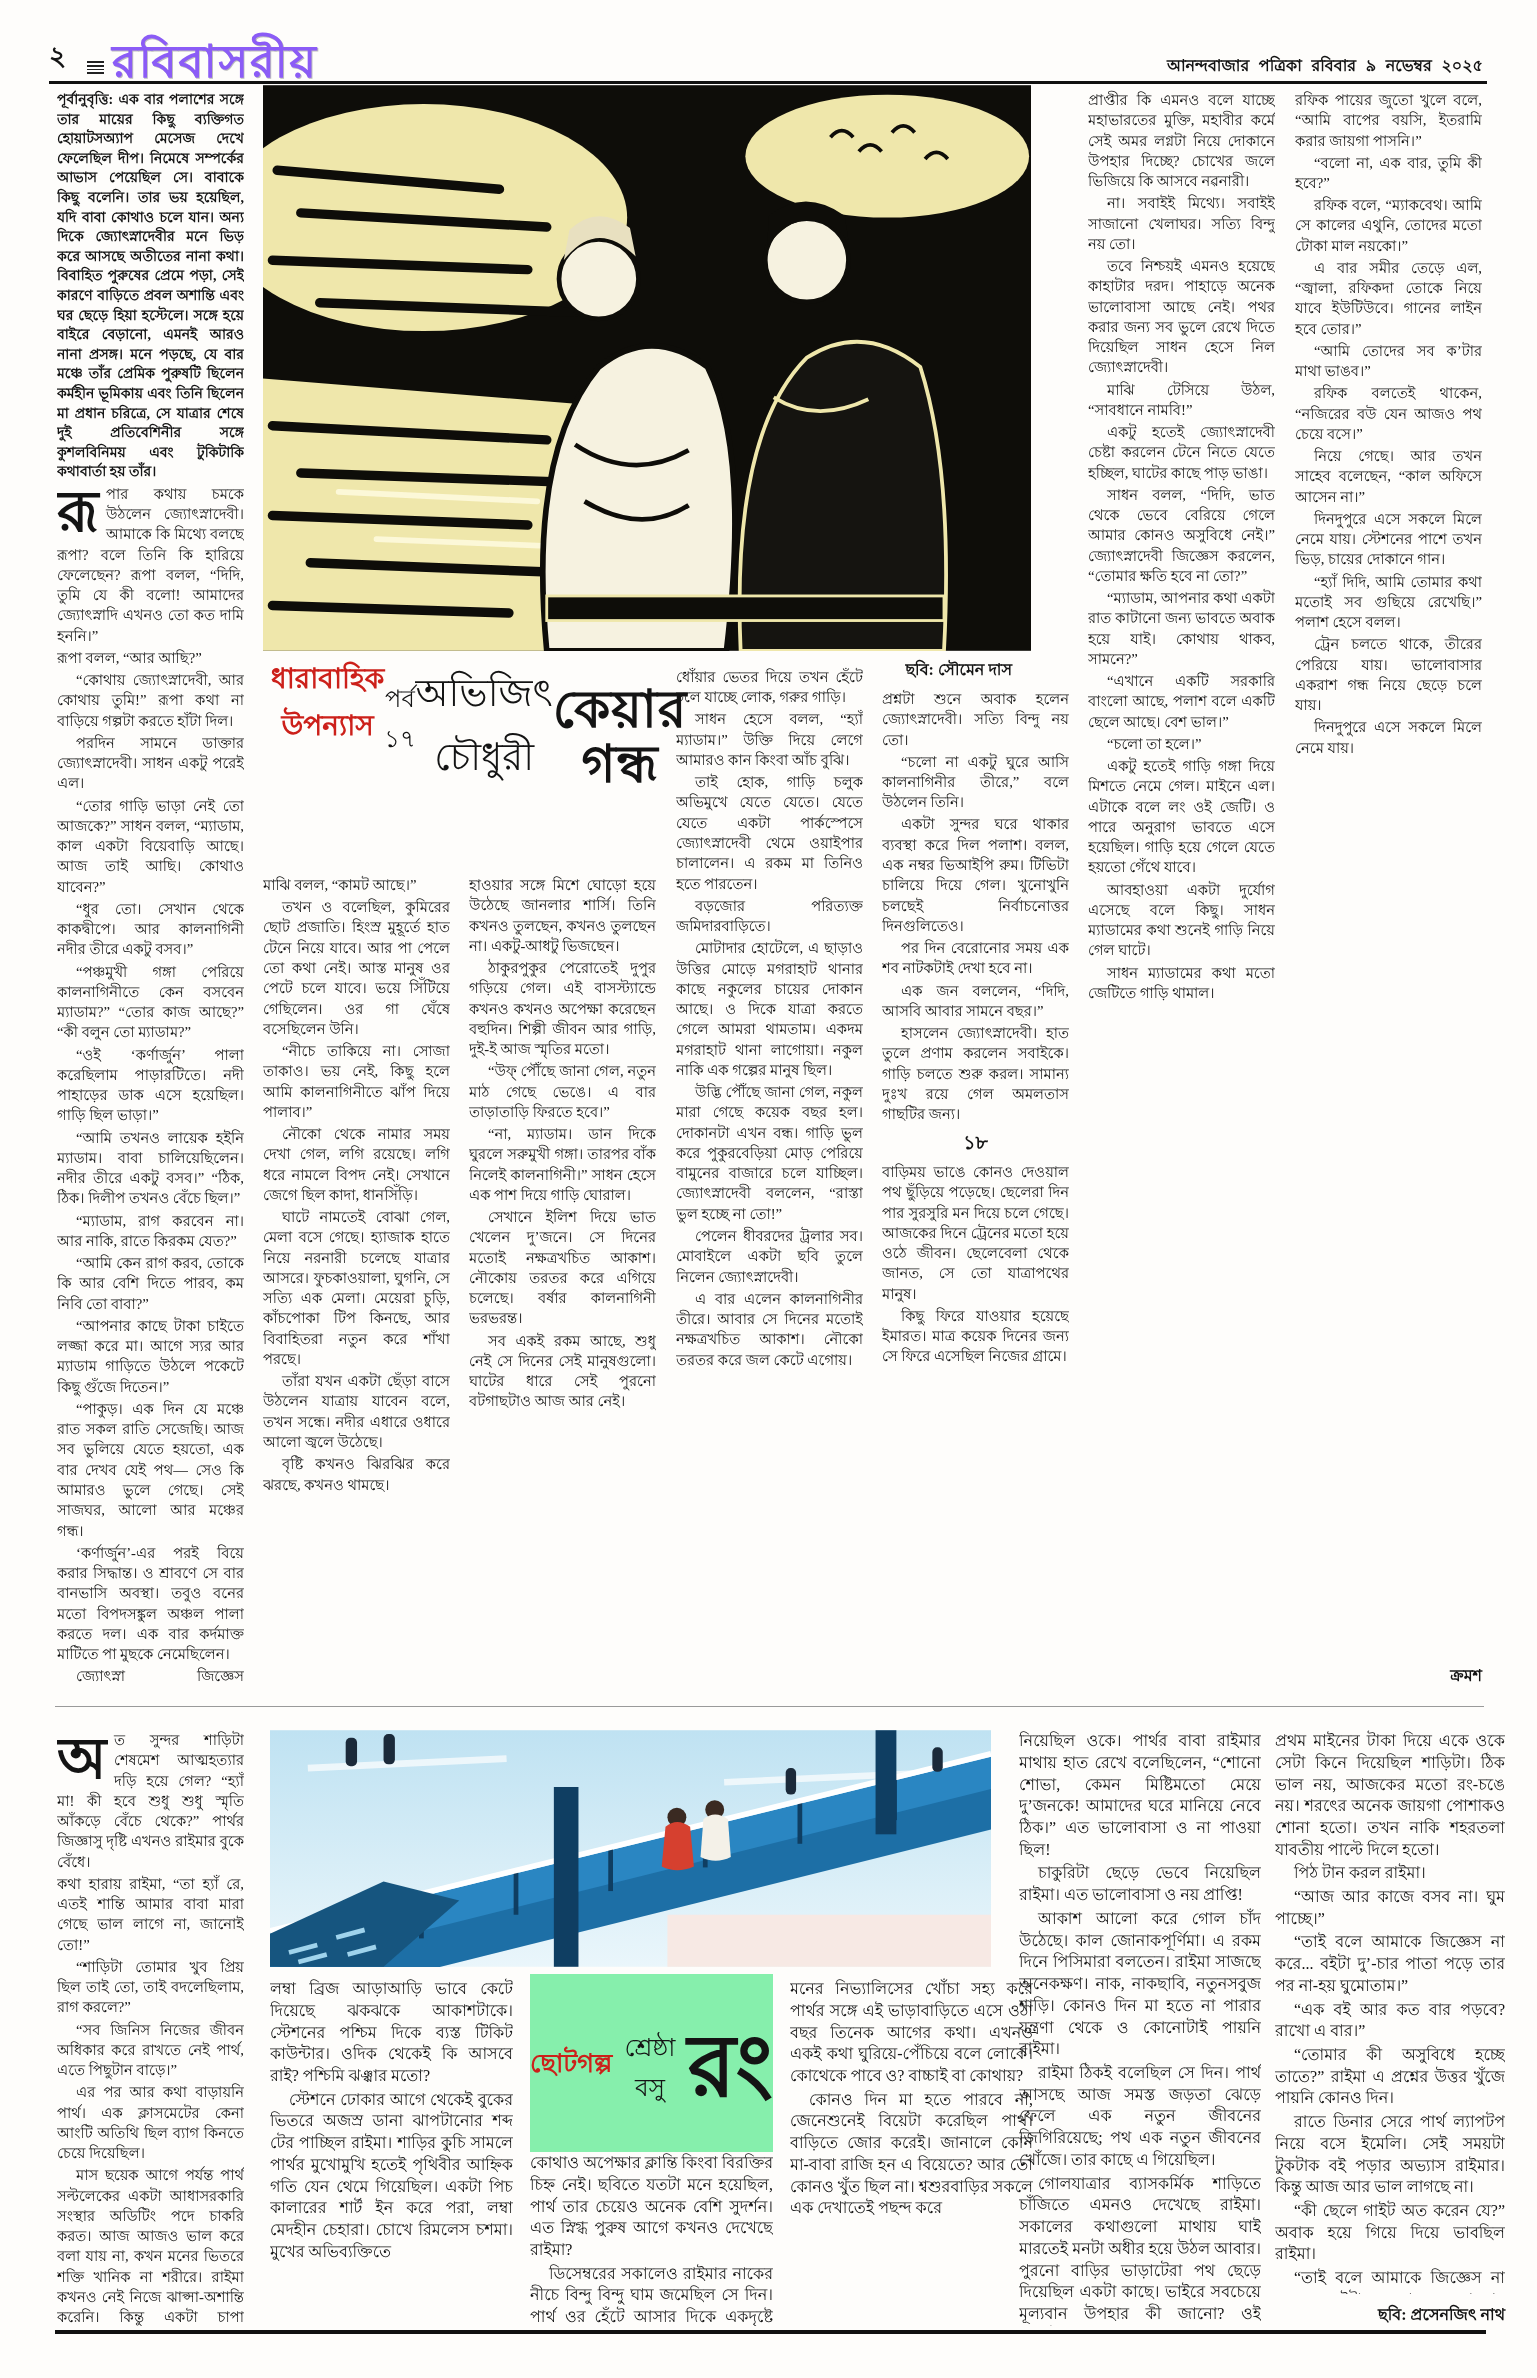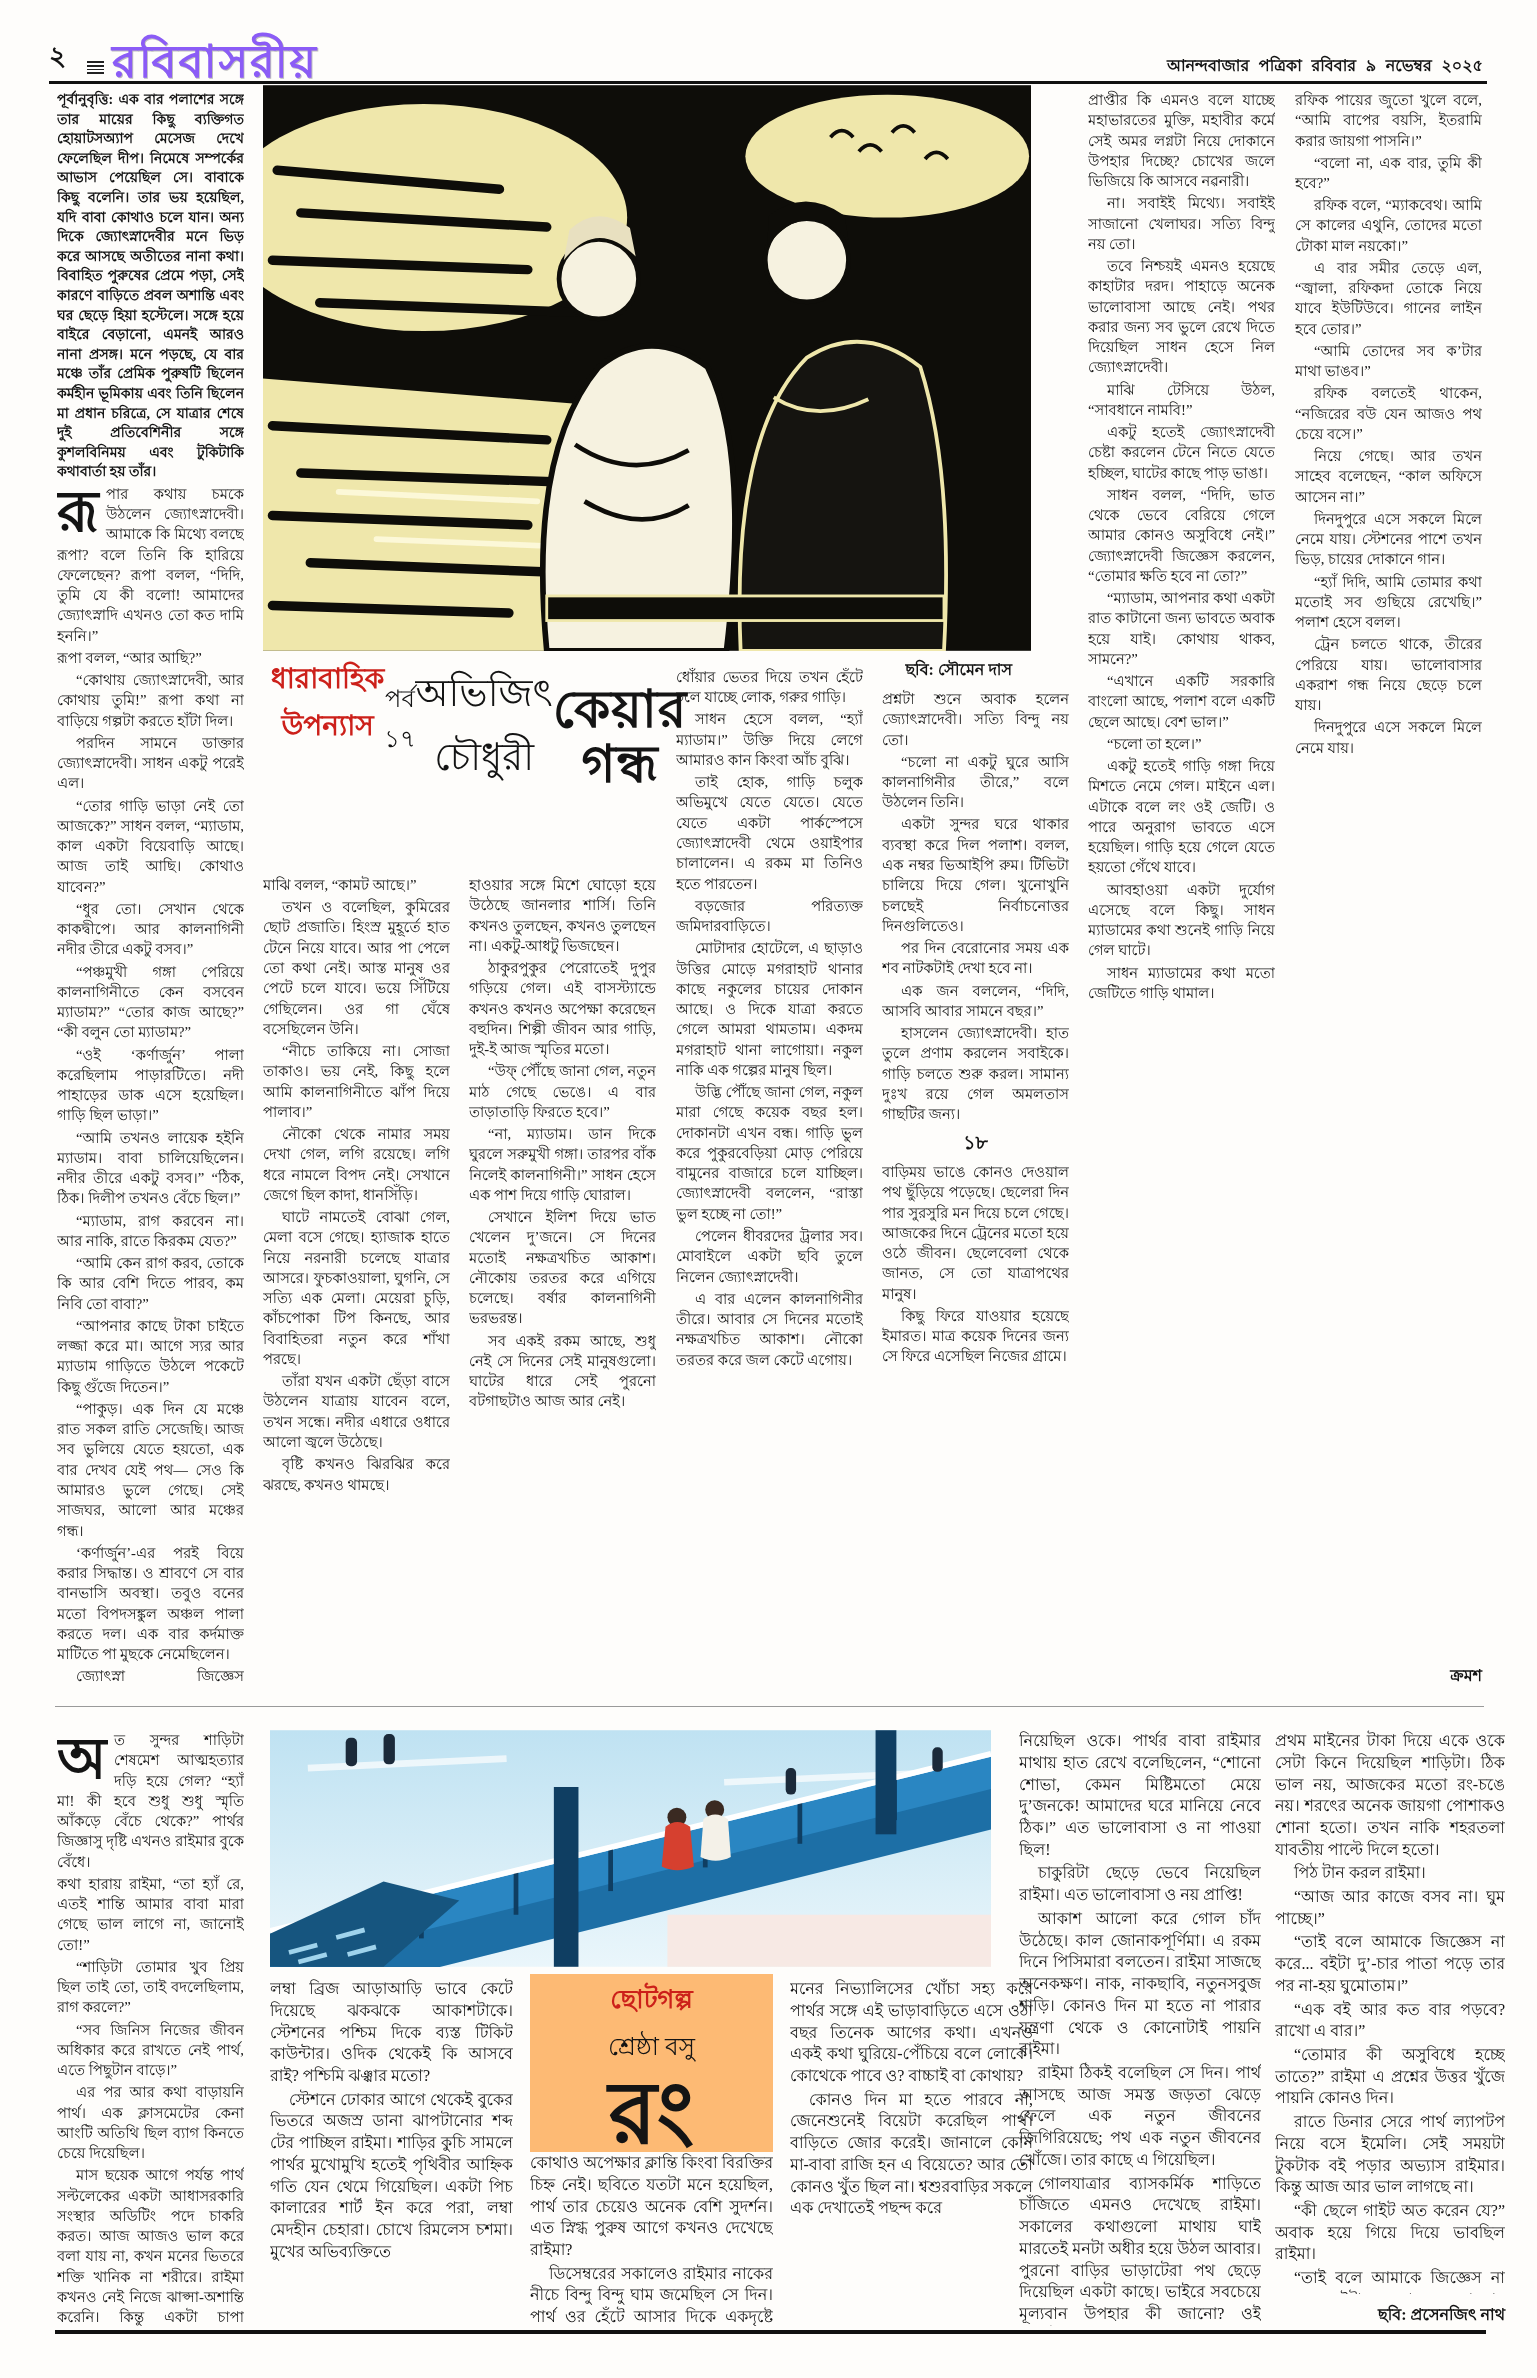--- a/index.html
+++ b/index.html
@@ -24,22 +24,22 @@
   
   .head-block{position:absolute;display:flex;align-items:flex-start;text-align:center;}
   .kicker{font-weight:bold;font-size:28px;}
   .episode{font-size:24px;margin-top:23px;}
   .author{font-size:38px;margin-top:5.7px;}
   .big-title{font-weight:bold;font-size:52px;line-height:1.05;margin-top:26px;letter-spacing:0.9px;}
   .credit{position:absolute;font-size:16px;font-weight:bold;text-align:right;}
   .marker{text-align:center;font-weight:bold;font-size:19px;margin:5.7px 0;}
   .continued{position:absolute;font-weight:bold;font-size:16px;text-align:right;}
   
-  .story-head{position:absolute;display:flex;flex-direction:column;align-items:center;text-align:center;
-              background:#fdba74;padding:5.7px 0 0 0;}
+  .story-head{position:absolute;display:flex;flex-direction:row;align-items:center;text-align:center;
+              background:#86efac;padding:5.7px 0 0 0;}
   .story-kicker{font-weight:bold;font-size:25.6px;}
   .story-author{font-size:24.6px;margin-top:5.7px;}
   .story-title{font-weight:bold;font-size:87px;line-height:1;margin-top:1.9px;}
   .divider{position:absolute;left:55px;width:1429px;height:0.9px;background:#9a9a9a;}
   .botrule{position:absolute;left:55px;width:1431px;height:3.8px;background:#111;}
   .illus{position:absolute;display:block;}
 </style>
 </head>
 <body>
 

